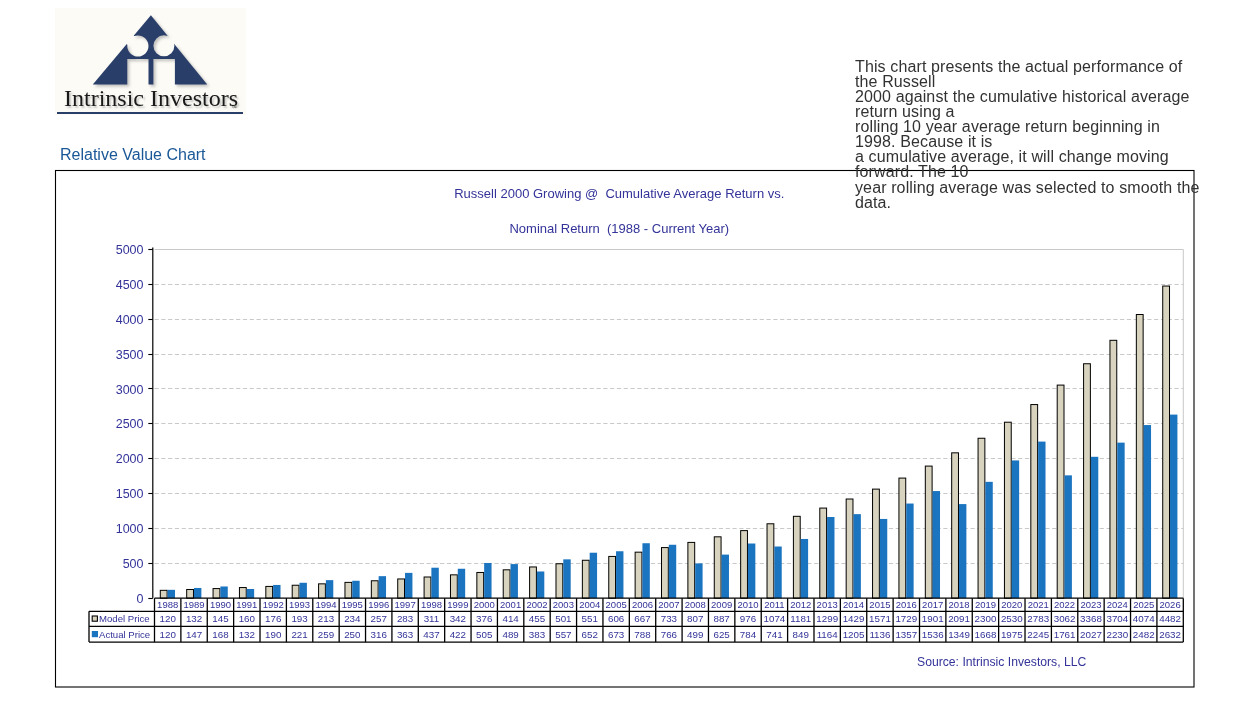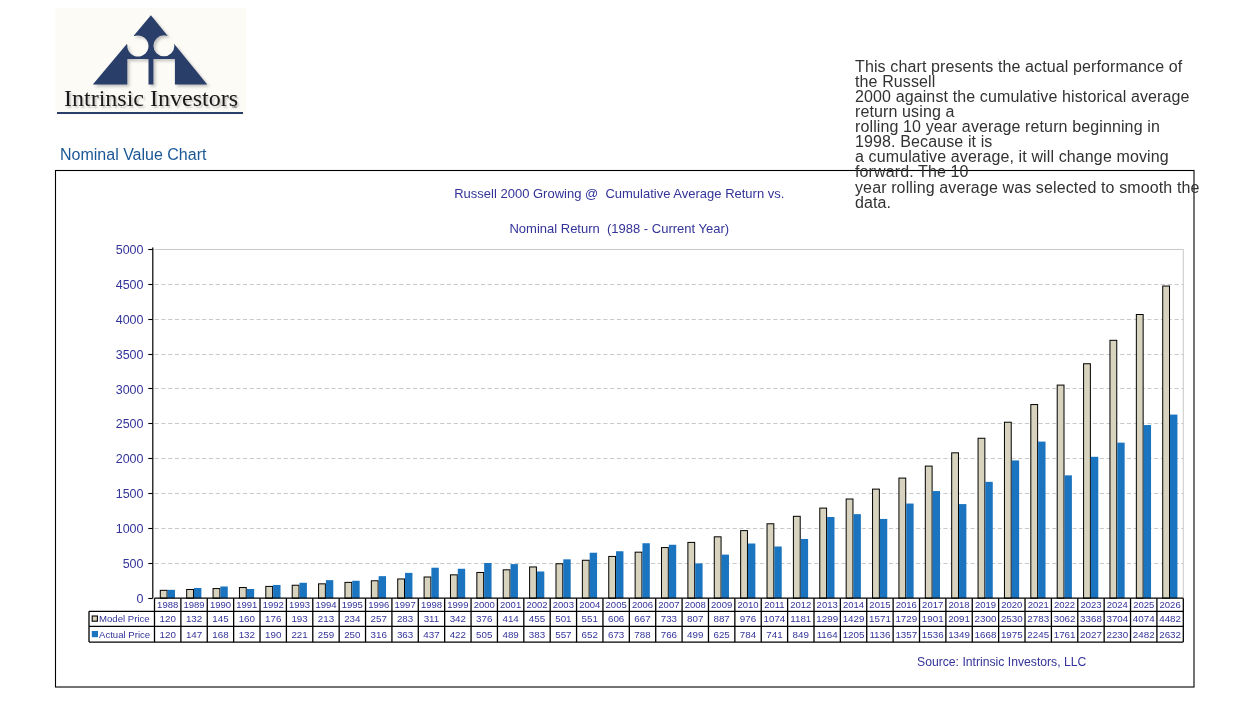--- a/index.html
+++ b/index.html
@@ -305,13 +305,13 @@
 <text x="99" y="622.4" font-size="9.6" fill="#333399">Model Price</text>
 <rect x="91.8" y="631.0" width="6.2" height="6.2" fill="#1B74C0"></rect>
 <text x="99" y="637.9" font-size="9.6" fill="#333399">Actual Price</text>
 <text x="619.3" y="197.7" text-anchor="middle" font-size="13" fill="#333399">Russell 2000 Growing @&nbsp; Cumulative Average Return vs.</text>
 <text x="619.3" y="232.8" text-anchor="middle" font-size="13" fill="#333399">Nominal Return&nbsp; (1988 - Current Year)</text>
 <text x="917" y="666" font-size="12.2" fill="#333399">Source: Intrinsic Investors, LLC</text>
 </svg>
 <div id="logotext">Intrinsic Investors</div>
 <div id="reg">®</div>
 <div id="underline"></div>
-<div id="heading">Nominal Value Chart</div>
+<div id="heading">Relative Value Chart</div>
 <div id="para">This chart presents the actual performance of the Russell<br>2000 against the cumulative historical average return using a<br>rolling 10 year average return beginning in 1998. Because it is<br>a cumulative average, it will change moving forward. The 10<br>year rolling average was selected to smooth the data.</div>
 </body></html>

